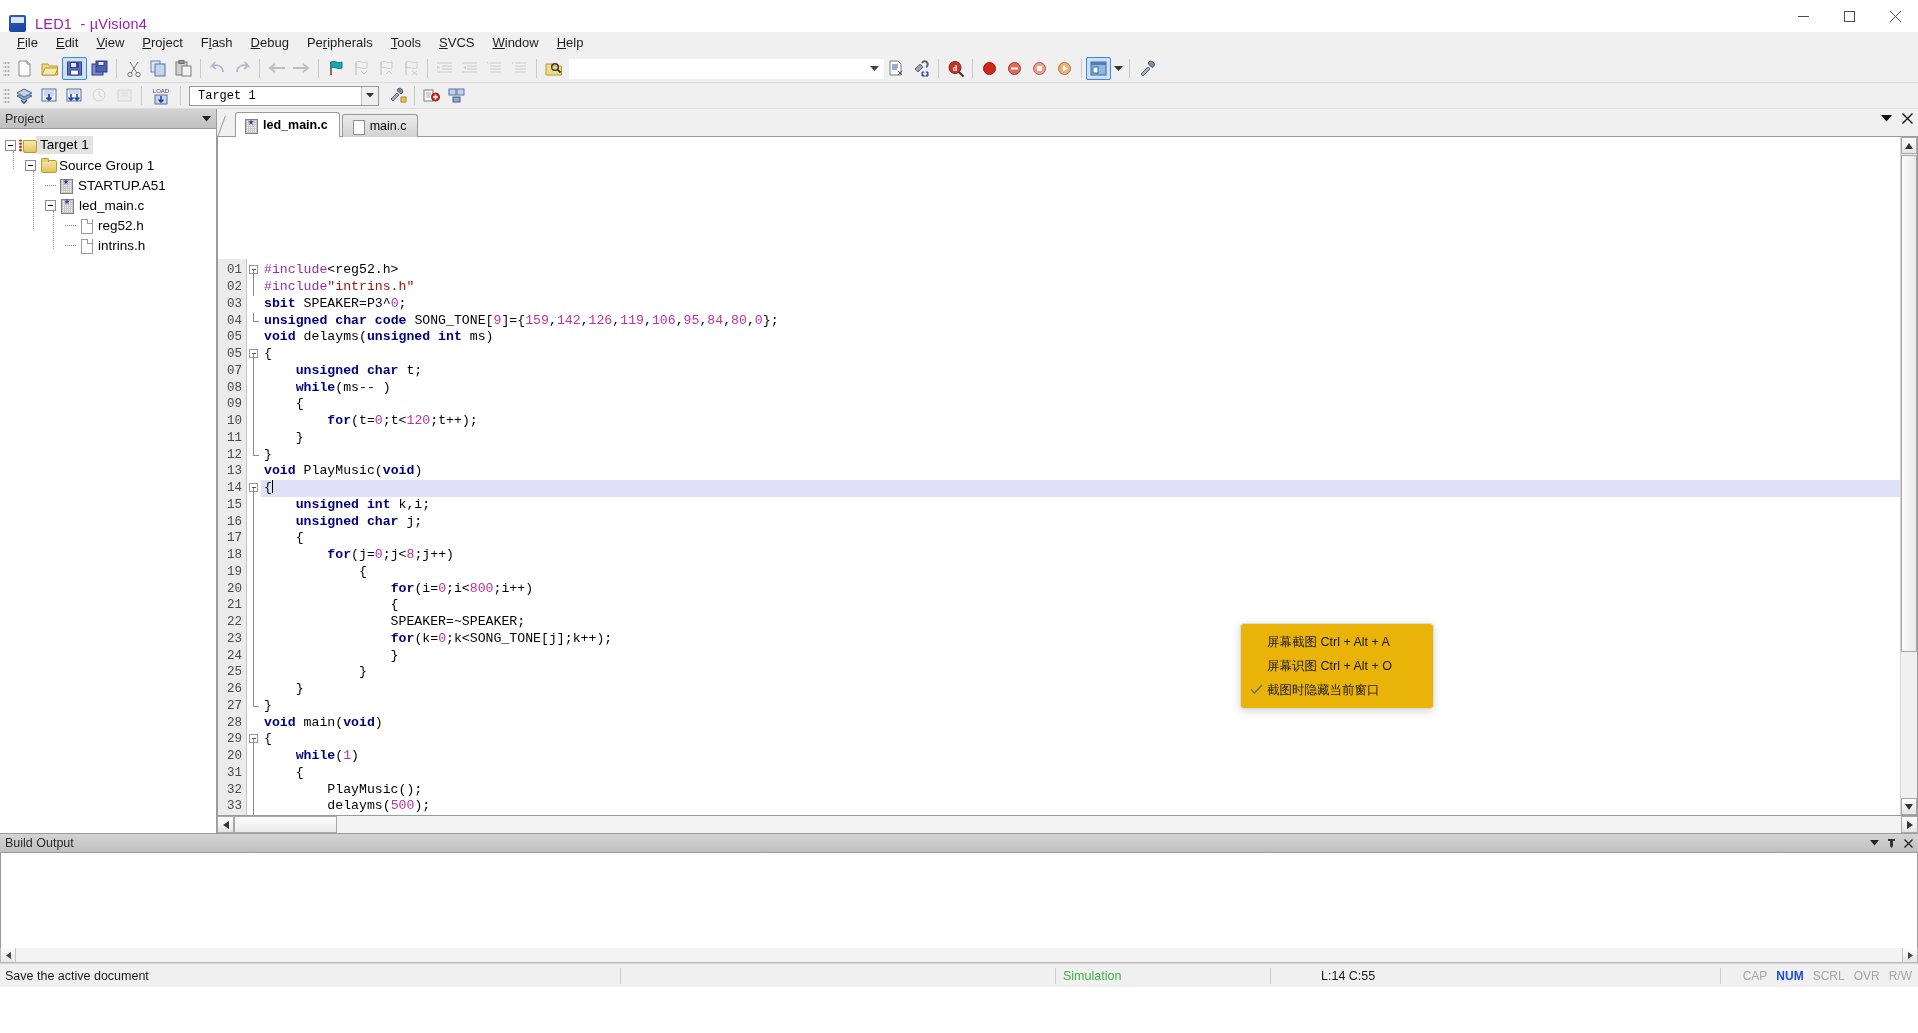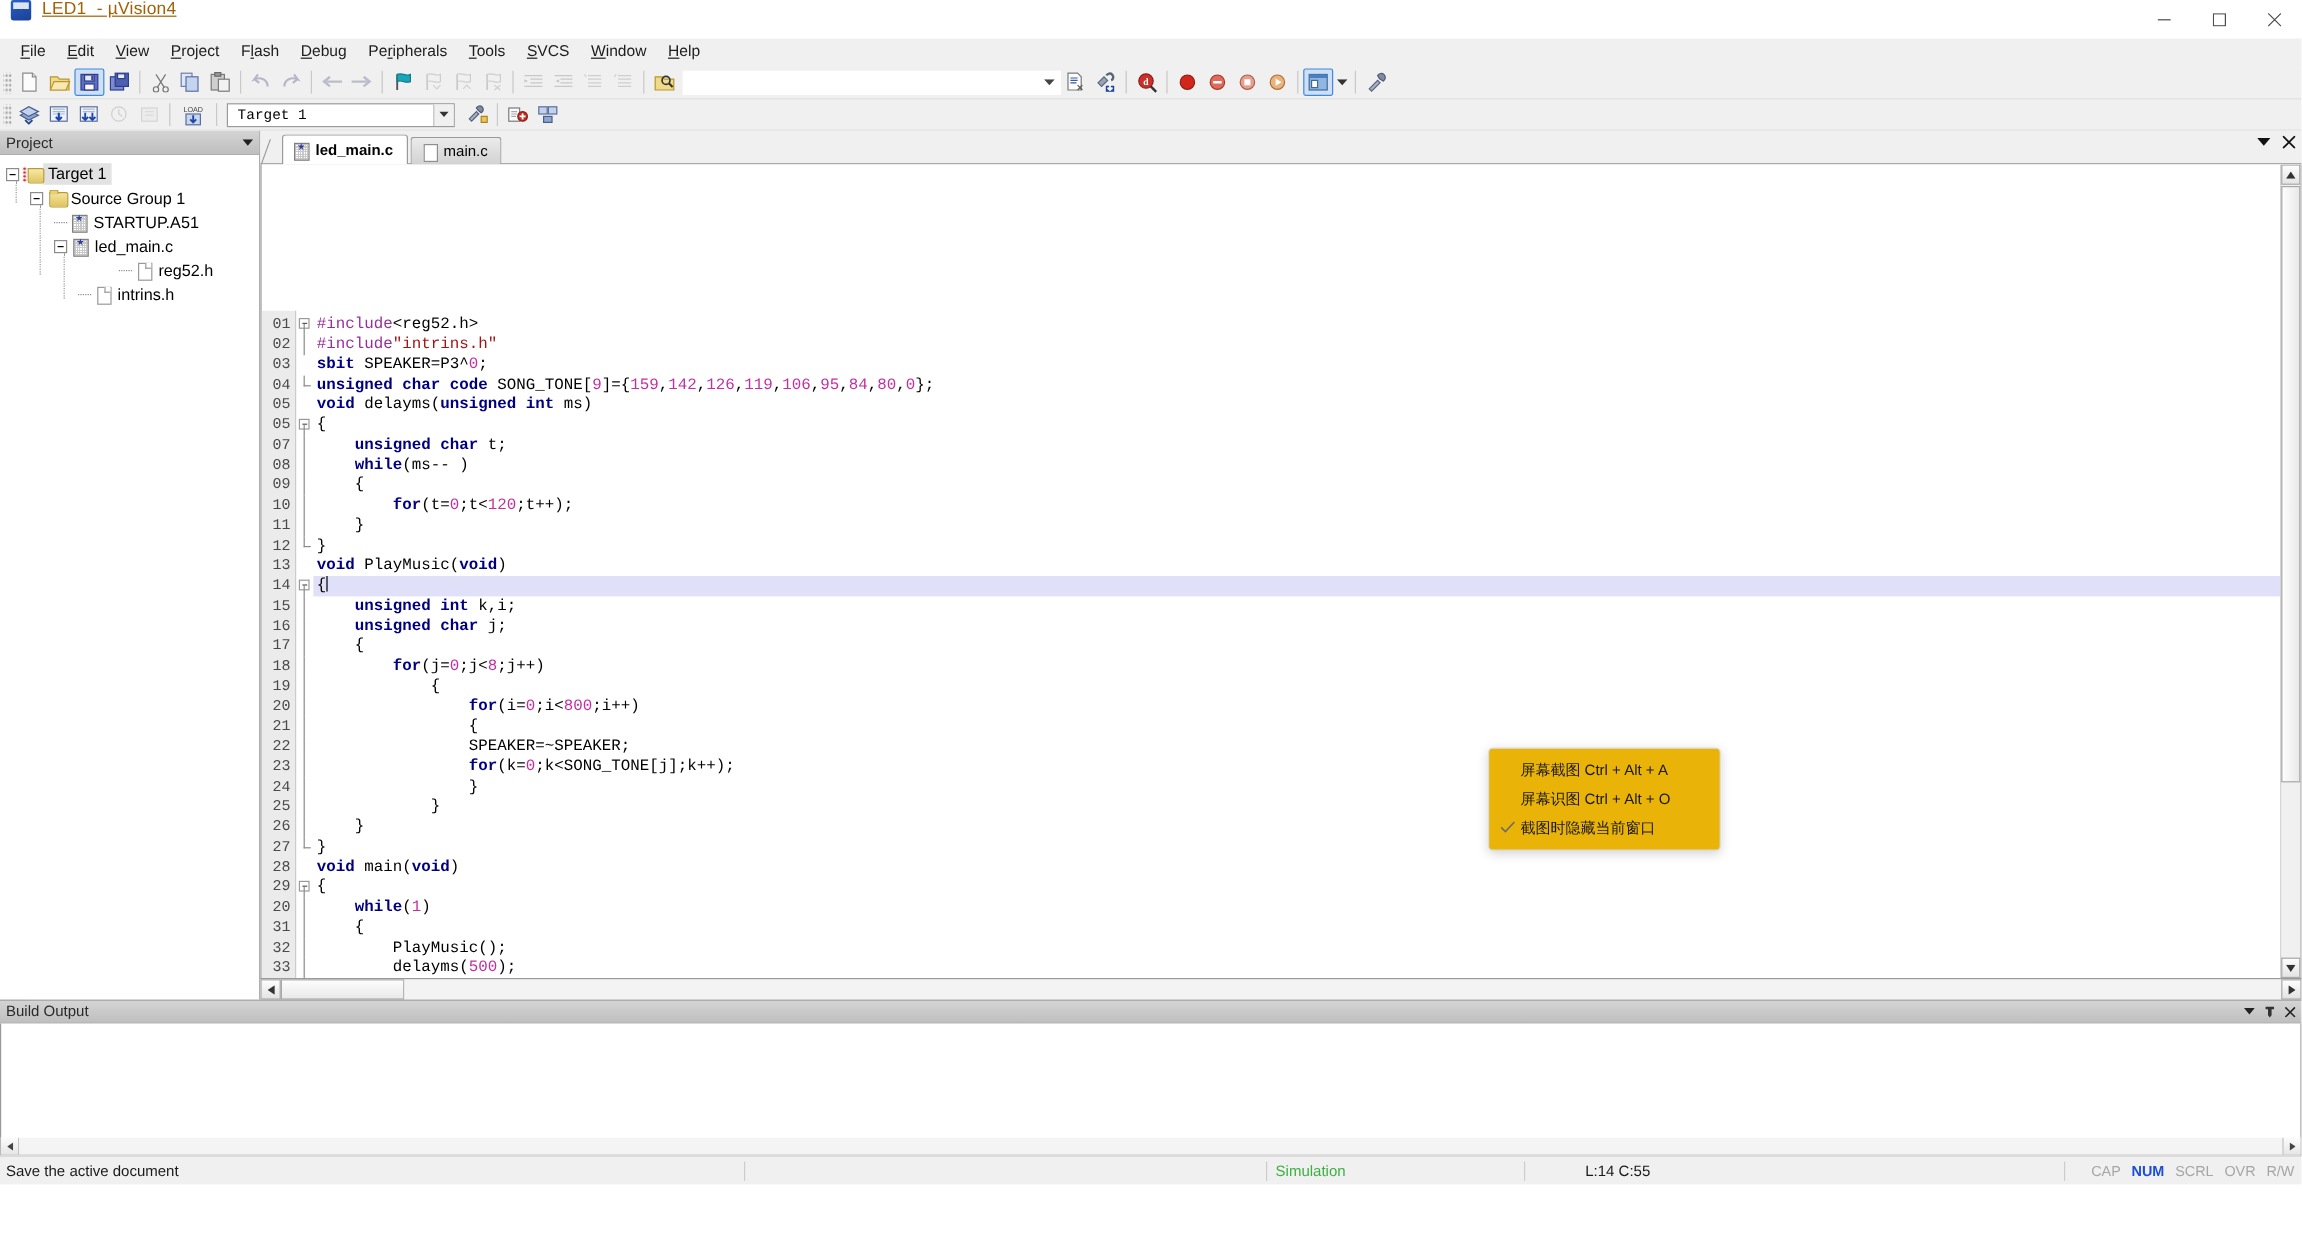--- a/index.html
+++ b/index.html
@@ -8,21 +8,21 @@
     width: 1918px; height: 1033px;
     overflow: hidden;
     font-family: "Liberation Sans", sans-serif;
     background: #ffffff;
   }
 
   
   #titlebar {
     height: 32px; width: 100%;
     background: #ffffff;
-    display: flex; align-items: flex-start;
+    display: flex; align-items: flex-end;
     position: relative;
   }
   #app-logo {
     width: 17px; height: 17px; margin-left: 9px; margin-right: 9px;
     background: linear-gradient(160deg,#2a5fc4 0%,#1a4199 100%);
     border-radius: 2px;
     position: relative; flex: none;
   }
   #app-logo::after {
     content: "";
@@ -31,23 +31,22 @@
       linear-gradient(180deg, #ffffff 0 45%, transparent 45%);
     opacity: .85;
   }
   #app-logo .lg {
     position: absolute; left: 3px; top: 1px;
     font-size: 8px; color: #1a3f8f; font-weight: bold;
     font-family: "Liberation Serif", serif;
     letter-spacing: -1px;
   }
   #title-text {
-    font-size: 14.5px; color: #a16207; letter-spacing: .2px;
+    font-size: 14.5px; color: #a21caf; letter-spacing: .2px;
     white-space: pre;
-    text-decoration: underline;
   }
   #win-btns {
     position: absolute; right: 0; top: 0; height: 32px;
     display: flex;
   }
   .win-btn {
     width: 46px; height: 32px;
     display: flex; align-items: center; justify-content: center;
     color: #4b4b4b;
   }
@@ -917,21 +916,21 @@
         <div class="ico ico-file"></div>
         <span class="lbl">STARTUP.A51</span>
       </div>
 
       <div class="tnode" style="padding-left:45px">
         <div class="expander"></div>
         <div class="ico ico-file"></div>
         <span class="lbl">led_main.c</span>
       </div>
 
-      <div class="tnode" style="padding-left:99px">
+      <div class="tnode" style="padding-left:65px">
         <div class="dashline"></div>
         <div class="ico ico-hfile"></div>
         <span class="lbl">reg52.h</span>
       </div>
 
       <div class="tnode" style="padding-left:65px">
         <div class="dashline"></div>
         <div class="ico ico-hfile"></div>
         <span class="lbl">intrins.h</span>
       </div>

